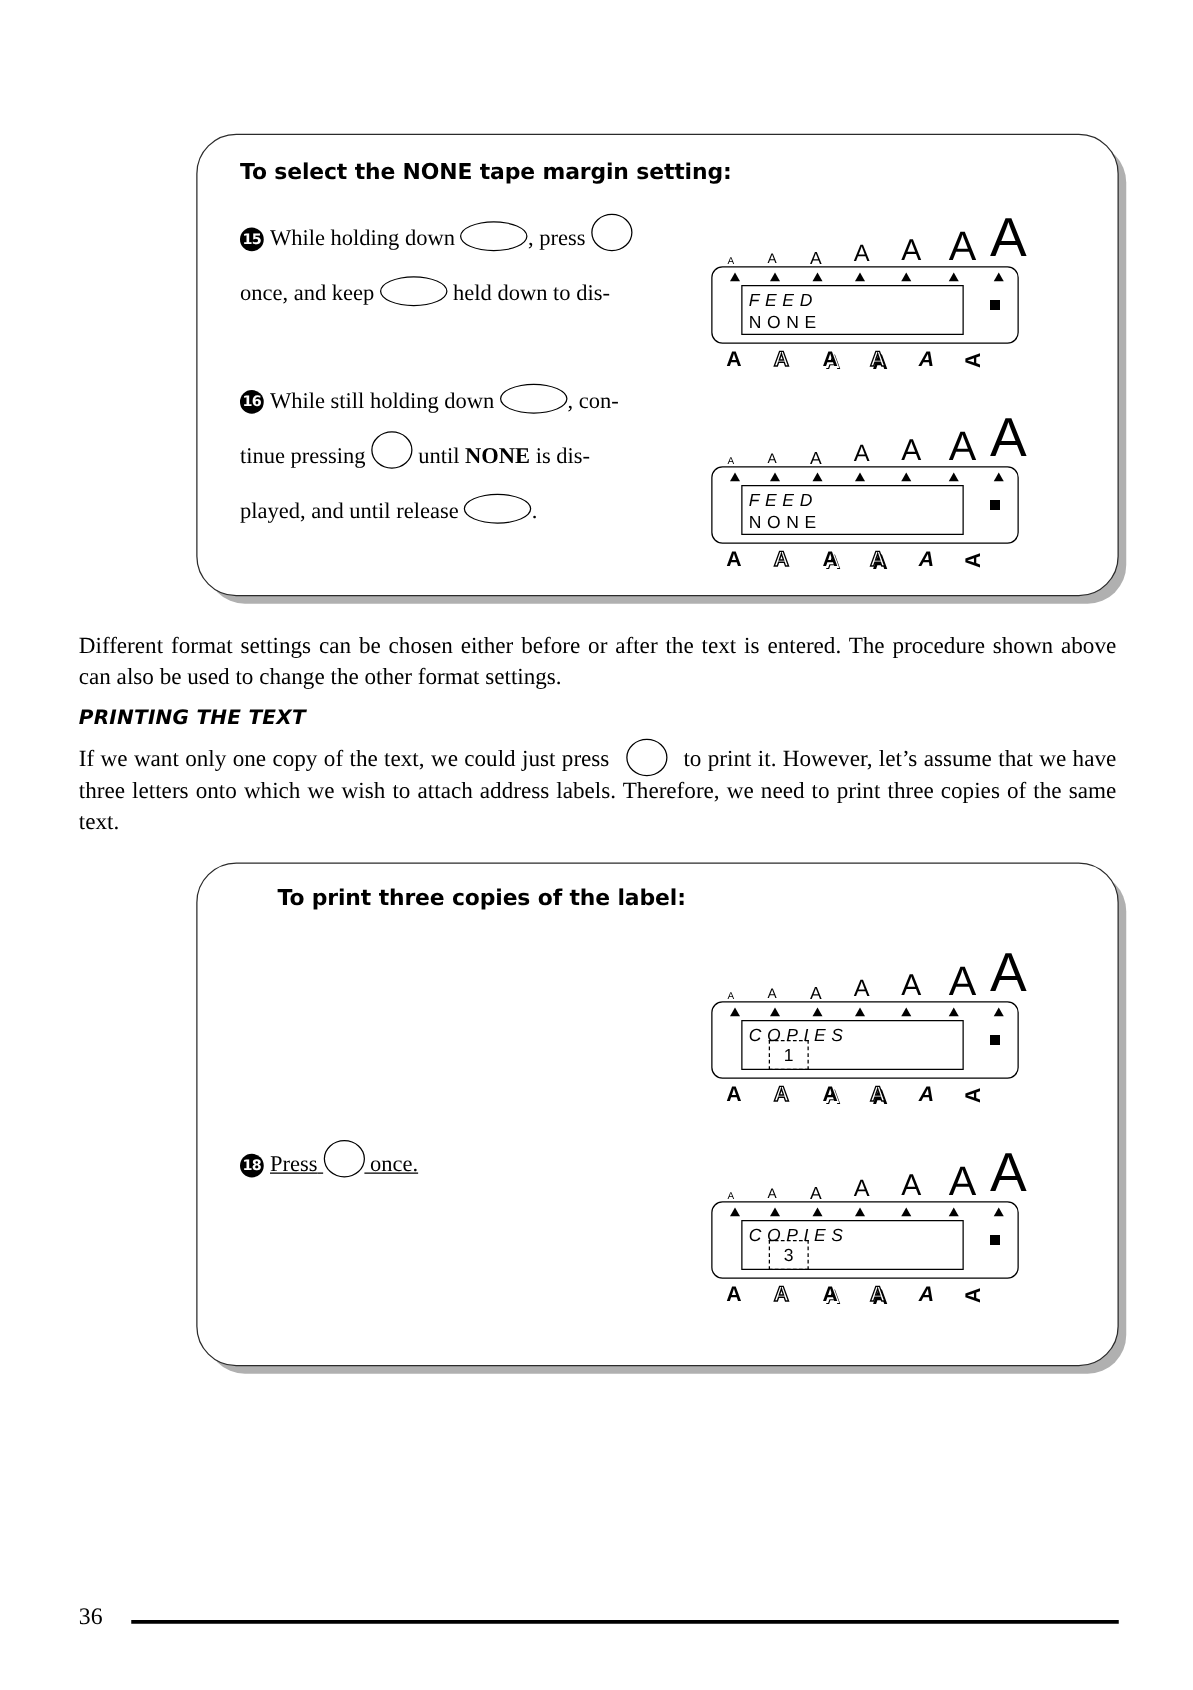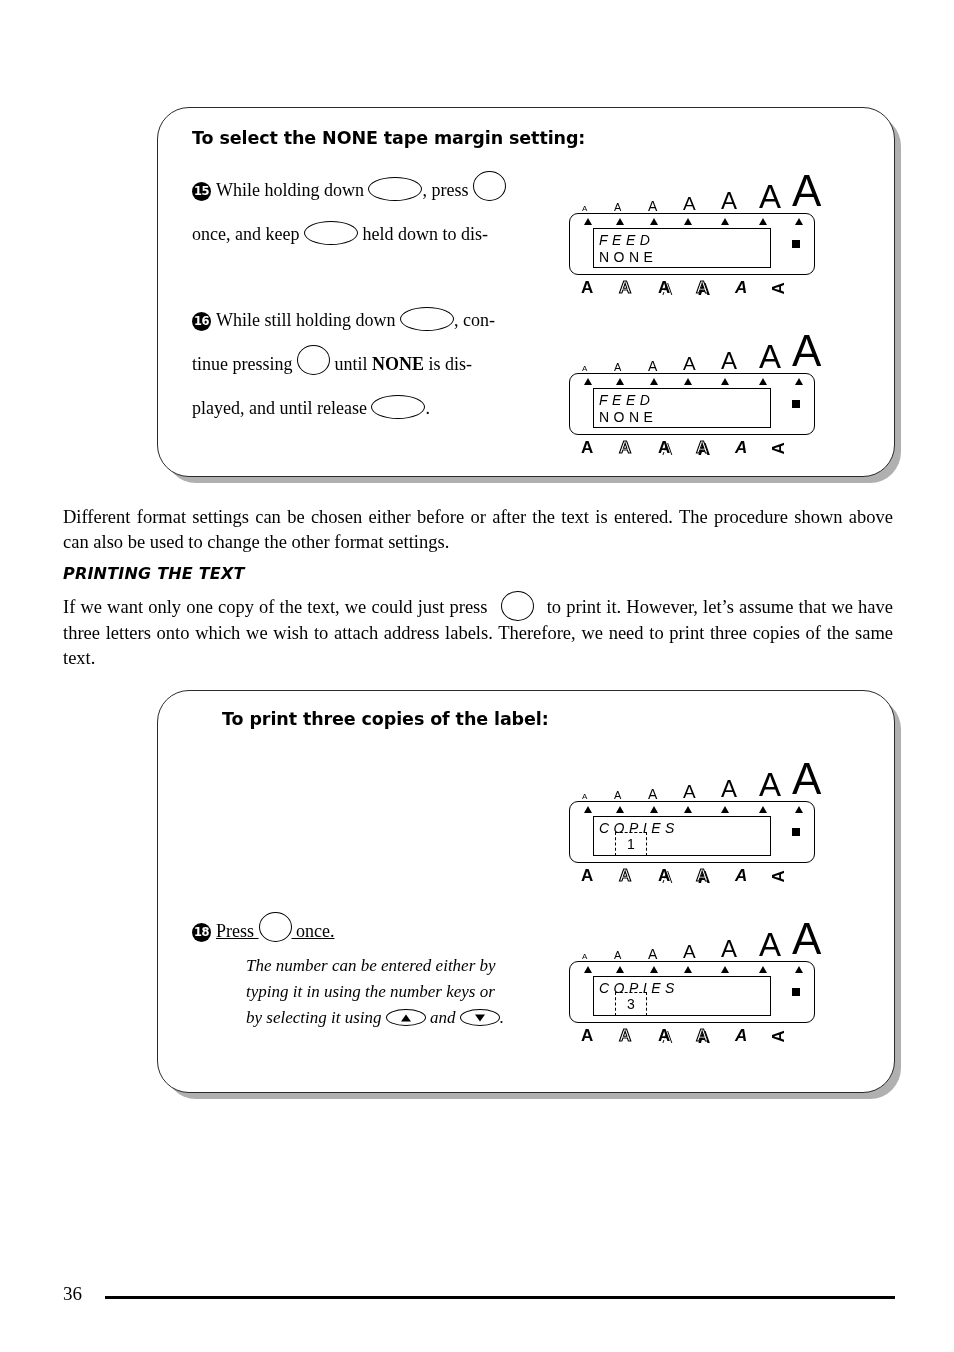--- a/index.html
+++ b/index.html
@@ -321,30 +321,20 @@
 
   <div class="panel-title">To print three copies of the label:</div>
 
 
   <div class="step" style="left:34px;top:218px;width:420px;text-decoration:underline;">
     <span class="num">18</span><span>Press</span>
     <span class="key key-round"></span>
     <span>once.</span>
   </div>
 
-  <div class="note" style="left:88px;top:262px;width:320px;">
-    <span>The number can be entered either by</span><br>
-    <span>typing it in using the number keys or</span><br>
-    <span class="inline-key-holder">
-      <span>by selecting it using</span>
-      <span class="key key-arrow up"><i class="tri"></i></span>
-      <span>and</span>
-      <span class="key key-arrow down"><i class="tri"></i></span><span>.</span>
-    </span>
-  </div>
 
   <div class="lcd" style="left:411px;top:68px;">
     <div class="lcd-sizes">
         <span style="left: 4px; font-size: 8px;">A</span>
         <span style="left: 36px; font-size: 11px;">A</span>
         <span style="left: 70px; font-size: 14px;">A</span>
         <span style="left: 105px; font-size: 19px;">A</span>
         <span style="left: 143px; font-size: 24px;">A</span>
         <span style="left: 181px; font-size: 33px;">A</span>
         <span style="left: 214px; font-size: 44px;">A</span>

